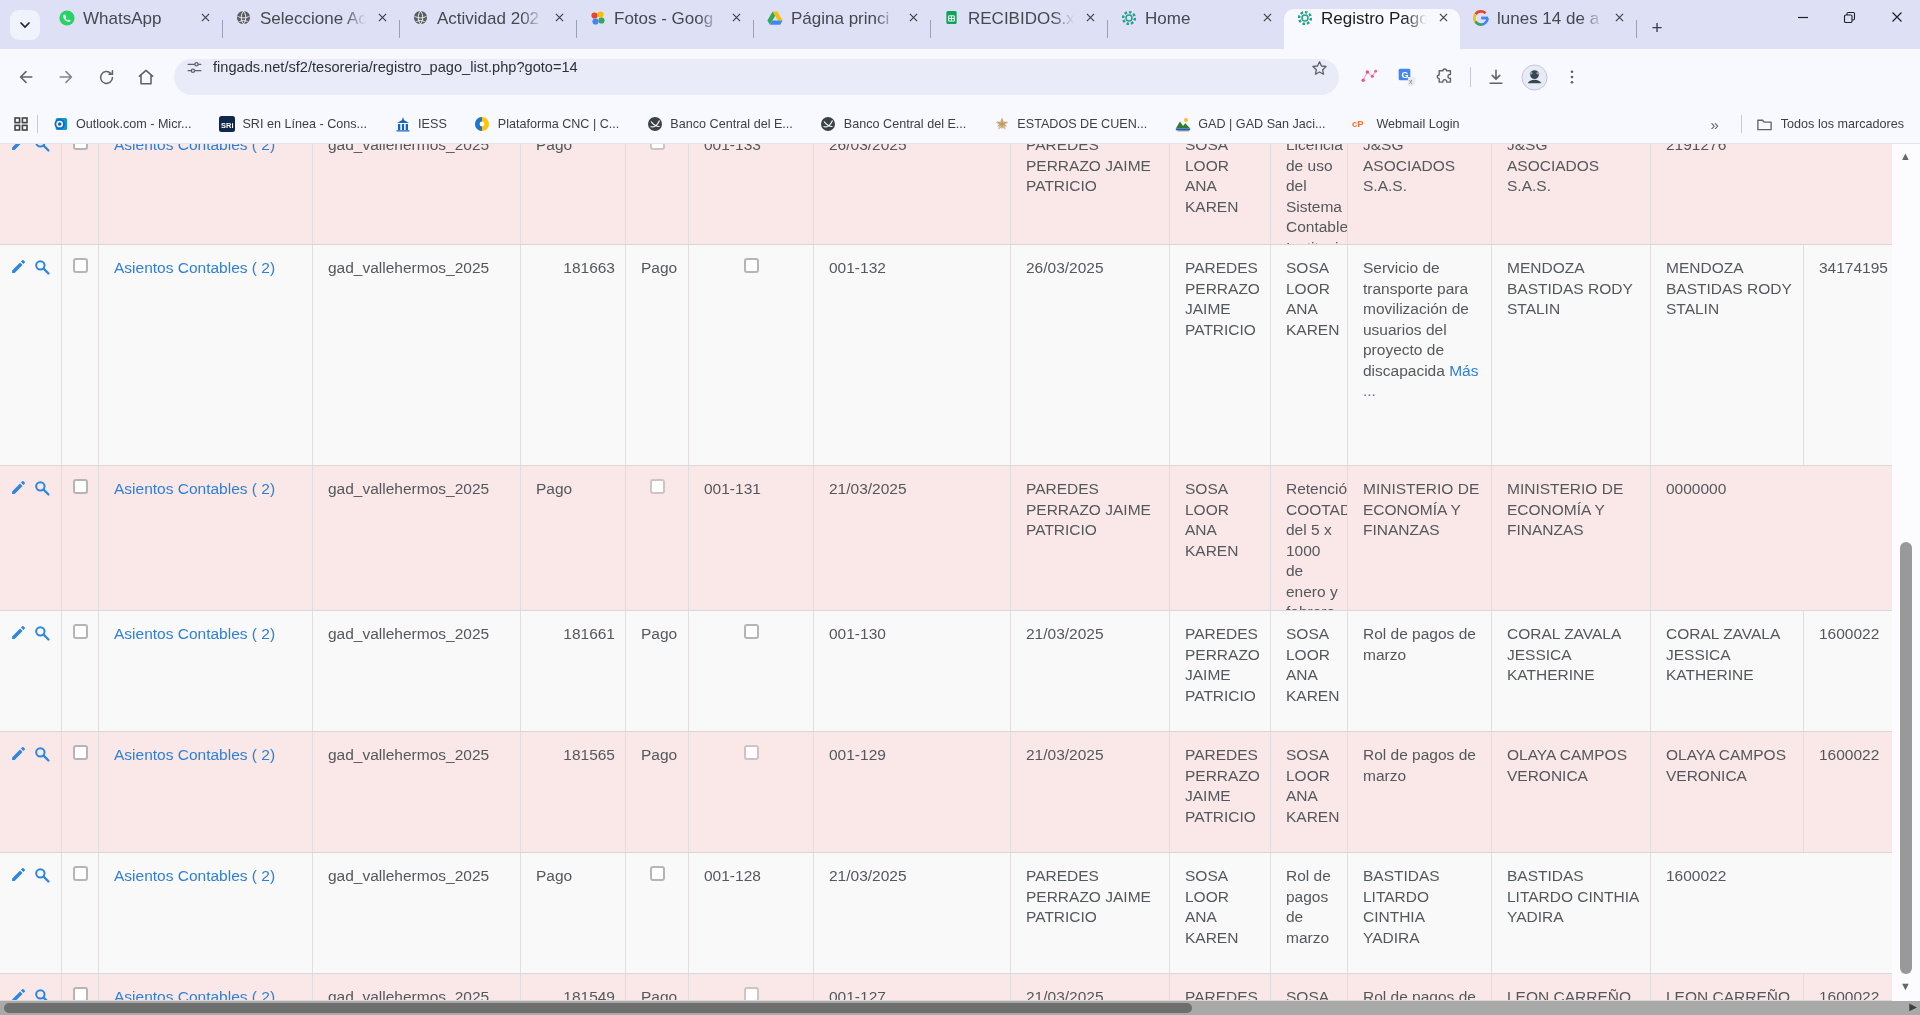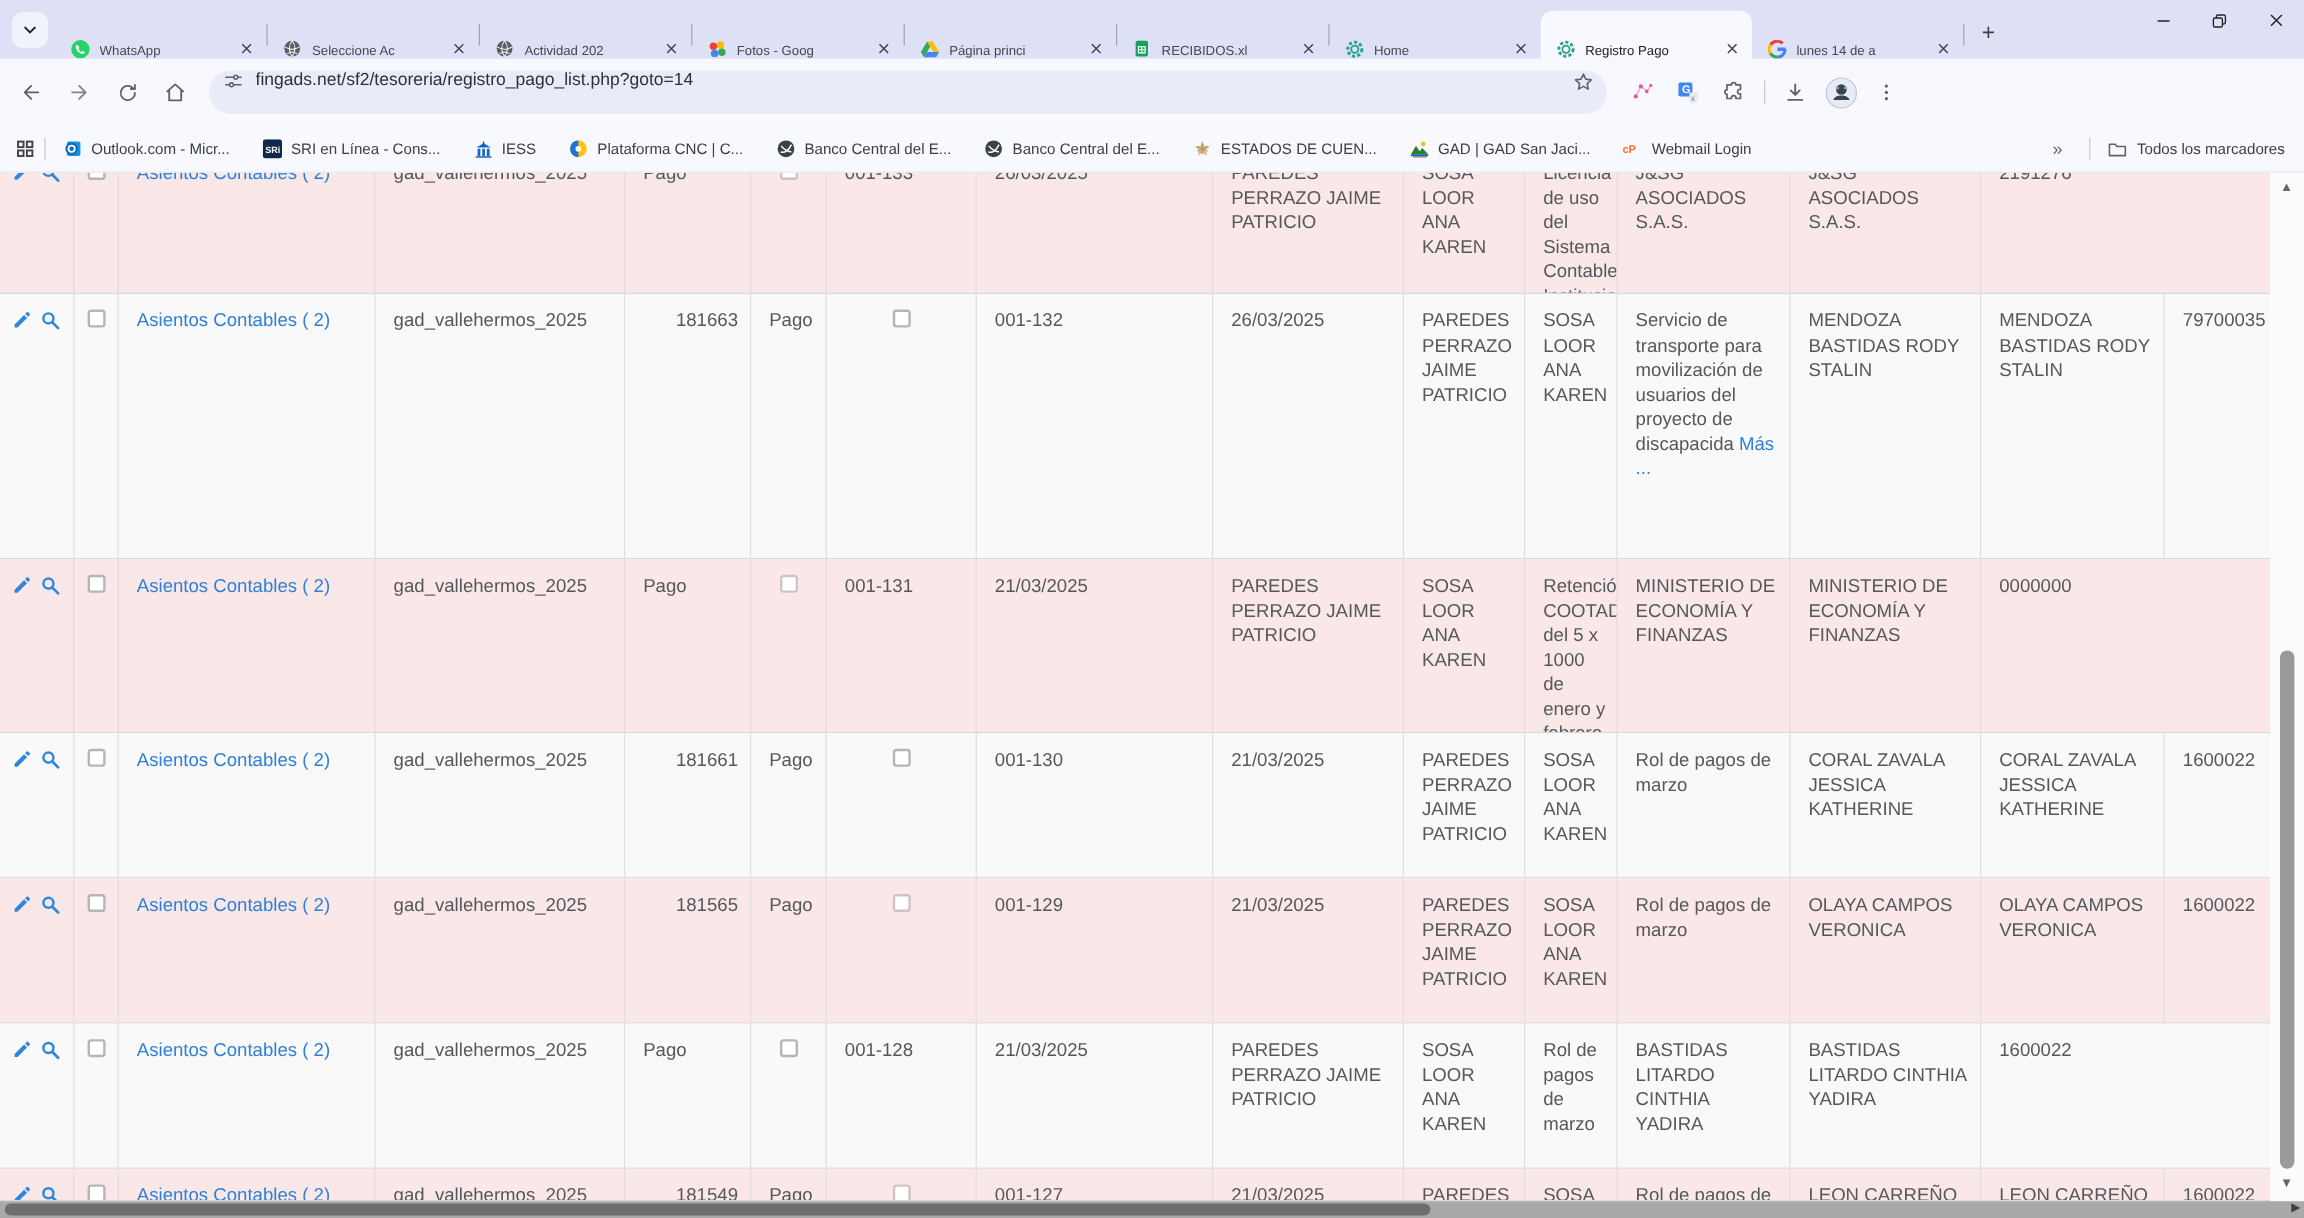--- a/index.html
+++ b/index.html
@@ -5,22 +5,22 @@
   * { box-sizing: border-box; margin: 0; padding: 0; }
   html,body { width:1920px; height:1015px; overflow:hidden; }
   body { font-family:"Liberation Sans","DejaVu Sans",sans-serif; background:#fff; }
   .browser { width:1920px; height:1015px; position:relative; background:#fff; }
 
   
   .tabstrip { height:49px; background:#dee1f6; display:flex; align-items:flex-end; position:relative; }
   .tabsearch { width:30px; height:30px; margin:0 6px 9px 10px; border-radius:9px; background:#f0f2fc;
                display:flex; align-items:center; justify-content:center; flex:none; }
   .tabs { display:flex; align-items:flex-end; height:100%; }
-  .tab { width:176px; height:40px; display:flex; align-items:flex-end; padding:0 8px 0 12px; gap:8px;
-         color:#45484d; font-size:11px; position:relative; flex:none; }
+  .tab { width:176px; height:40px; display:flex; align-items:flex-start; padding:0 8px 0 12px; gap:8px;
+         color:#45484d; font-size:17px; position:relative; flex:none; }
   .tab .ttl { flex:1; white-space:nowrap; overflow:hidden; -webkit-mask-image:linear-gradient(90deg,#000 80%,transparent); 
               mask-image:linear-gradient(90deg,#000 80%,transparent); }
   .tab.active { background:#f8f9fe; border-radius:10px 10px 0 0; color:#1d1e20; }
   .tabdiv { width:1px; height:18px; background:#9ba1bd; margin-bottom:11px; flex:none; }
   .tclose { width:17px; height:17px; border-radius:50%; display:flex; align-items:center; justify-content:center;
             font-size:11px; color:#3c4043; flex:none; }
   .fav { width:17px; height:17px; flex:none; display:flex; align-items:center; justify-content:center; }
   .newtab { width:28px; height:28px; margin:0 0 7px 6px; display:flex; align-items:center; justify-content:center;
             font-size:19px; color:#3c4043; border-radius:50%; flex:none; }
   .wincontrols { margin-left:auto; display:flex; height:100%; align-items:flex-start; }
@@ -561,21 +561,21 @@
           <div class="cell ">
             <div class="cin"><span>Servicio de transporte para movilización de usuarios del proyecto de discapacida</span> <a class="mas" href="#">Más ...</a></div>
           </div>
           <div class="cell ">
             <div class="cin"><span>MENDOZA BASTIDAS RODY STALIN</span></div>
           </div>
           <div class="cell ">
             <div class="cin"><span>MENDOZA BASTIDAS RODY STALIN</span></div>
           </div>
           <div class="cell ">
-            <div class="cin"><span>79700035</span></div>
+            <div class="cin"><span>34174195</span></div>
           </div>
         </div>
         <div class="trow pink" style="height:145px">
           <div class="cell icons">
             <div class="cin">
               <span>
                 <svg width="17" height="17" viewBox="0 0 24 24">
                   <path d="M3 17.5V21h3.5L17.7 9.8 14.2 6.3zM20.8 6.7a1.2 1.2 0 0 0 0-1.7l-1.8-1.8a1.2 1.2 0 0 0-1.7 0L15.4 5l3.5 3.5zM3 21l3.5-.9L3.9 17.5z" fill="#2e86de"></path>
                 </svg>
               </span>

